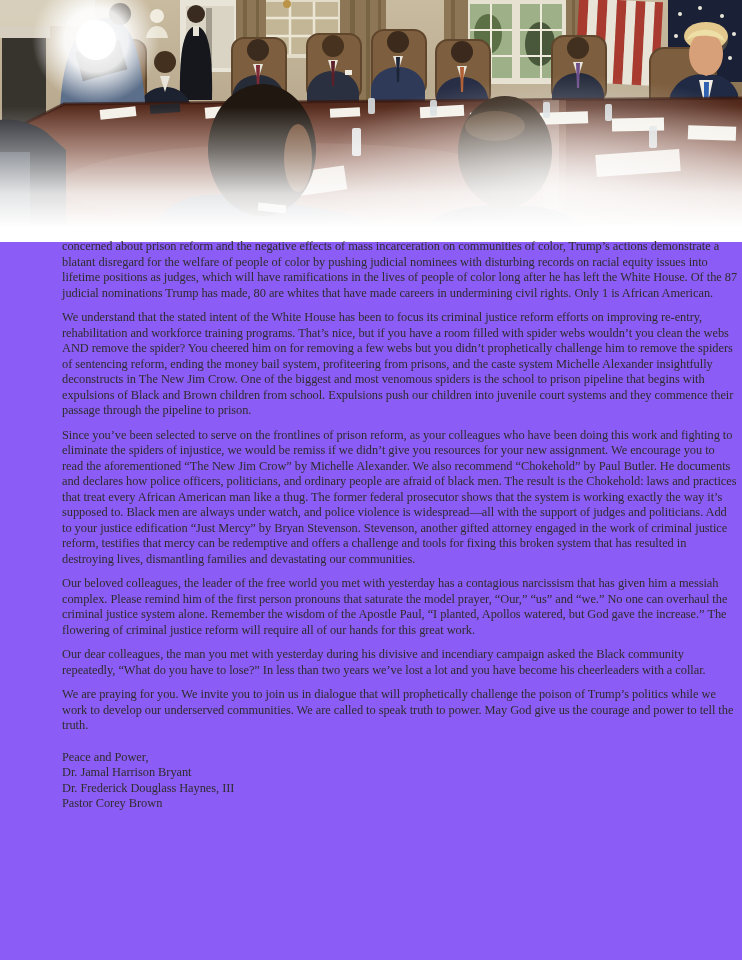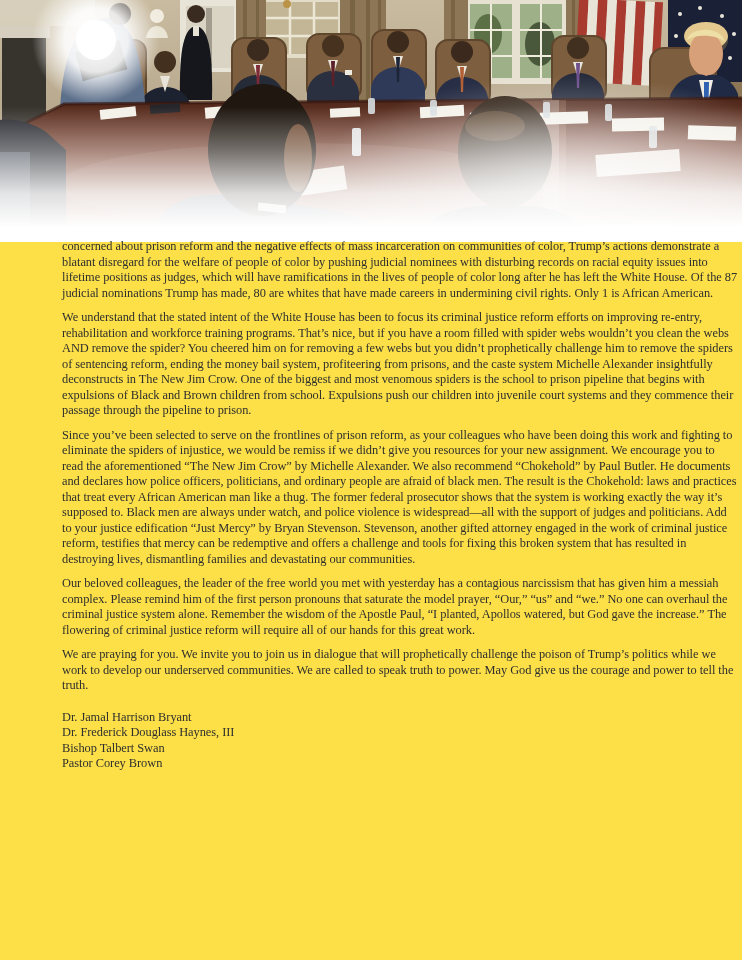--- a/index.html
+++ b/index.html
@@ -1,18 +1,18 @@
 <!DOCTYPE html>
 <html><head>
 <meta charset="utf-8">
 <style>
   html,body{margin:0;padding:0;background:#ffffff;}
   .page{
     position:relative;width:742px;height:960px;margin:0 auto;
-    background:#fde047;overflow:hidden;
+    background:#8b5cf6;overflow:hidden;
     font-family:"Liberation Serif", serif;
   }
   .photo{position:absolute;top:0;left:0;width:742px;height:242px;}
   .photo svg{display:block;}
   .letter{
     position:absolute;left:62px;top:239px;width:676px;
     font-size:12.4px;line-height:15.5px;color:#2e2e2e;
     letter-spacing:-0.05px;
   }
   .letter p{margin:0 0 9px 0;}
@@ -248,23 +248,24 @@
       <rect x="280" y="40" width="462" height="202" fill="url(#rfade)"></rect>
       <rect x="0" y="0" width="742" height="242" fill="url(#fade)"></rect>
     </svg>
   </div>
 
   <div class="letter">
     <p>concerned about prison reform and the negative effects of mass incarceration on communities of color, Trump’s actions demonstrate a blatant disregard for the welfare of people of color by pushing judicial nominees with disturbing records on racial equity issues into lifetime positions as judges, which will have ramifications in the lives of people of color long after he has left the White House. Of the 87 judicial nominations Trump has made, 80 are whites that have made careers in undermining civil rights. Only 1 is African American.</p>
     <p>We understand that the stated intent of the White House has been to focus its criminal justice reform efforts on improving re-entry, rehabilitation and workforce training programs. That’s nice, but if you have a room filled with spider webs wouldn’t you clean the webs AND remove the spider? You cheered him on for removing a few webs but you didn’t prophetically challenge him to remove the spiders of sentencing reform, ending the money bail system, profiteering from prisons, and the caste system Michelle Alexander insightfully deconstructs in The New Jim Crow. One of the biggest and most venomous spiders is the school to prison pipeline that begins with expulsions of Black and Brown children from school. Expulsions push our children into juvenile court systems and they commence their passage through the pipeline to prison.</p>
     <p>Since you’ve been selected to serve on the frontlines of prison reform, as your colleagues who have been doing this work and fighting to eliminate the spiders of injustice, we would be remiss if we didn’t give you resources for your new assignment. We encourage you to read the aforementioned “The New Jim Crow” by Michelle Alexander. We also recommend “Chokehold” by Paul Butler. He documents and declares how police officers, politicians, and ordinary people are afraid of black men. The result is the Chokehold: laws and practices that treat every African American man like a thug. The former federal prosecutor shows that the system is working exactly the way it’s supposed to. Black men are always under watch, and police violence is widespread—all with the support of judges and politicians. Add to your justice edification “Just Mercy” by Bryan Stevenson. Stevenson, another gifted attorney engaged in the work of criminal justice reform, testifies that mercy can be redemptive and offers a challenge and tools for fixing this broken system that has resulted in destroying lives, dismantling families and devastating our communities.</p>
     <p>Our beloved colleagues, the leader of the free world you met with yesterday has a contagious narcissism that has given him a messiah complex. Please remind him of the first person pronouns that saturate the model prayer, “Our,” “us” and “we.” No one can overhaul the criminal justice system alone. Remember the wisdom of the Apostle Paul, “I planted, Apollos watered, but God gave the increase.” The flowering of criminal justice reform will require all of our hands for this great work.</p>
+    <p>Our dear colleagues, the man you met with yesterday during his divisive and incendiary campaign asked the Black community repeatedly, “What do you have to lose?” In less than two years we’ve lost a lot and you have become his cheerleaders with a collar.</p>
     <p>We are praying for you. We invite you to join us in dialogue that will prophetically challenge the poison of Trump’s politics while we work to develop our underserved communities. We are called to speak truth to power. May God give us the courage and power to tell the truth.</p>
 
     <div class="signature">
+      <div class="sig-line">Peace and Power,</div>
       <div class="sig-line">Dr. Jamal Harrison Bryant</div>
       <div class="sig-line">Dr. Frederick Douglass Haynes, III</div>
-      <div class="sig-line">Bishop Talbert Swan</div>
       <div class="sig-line">Pastor Corey Brown</div>
     </div>
   </div>
 
 </div>
 
 </body></html>

